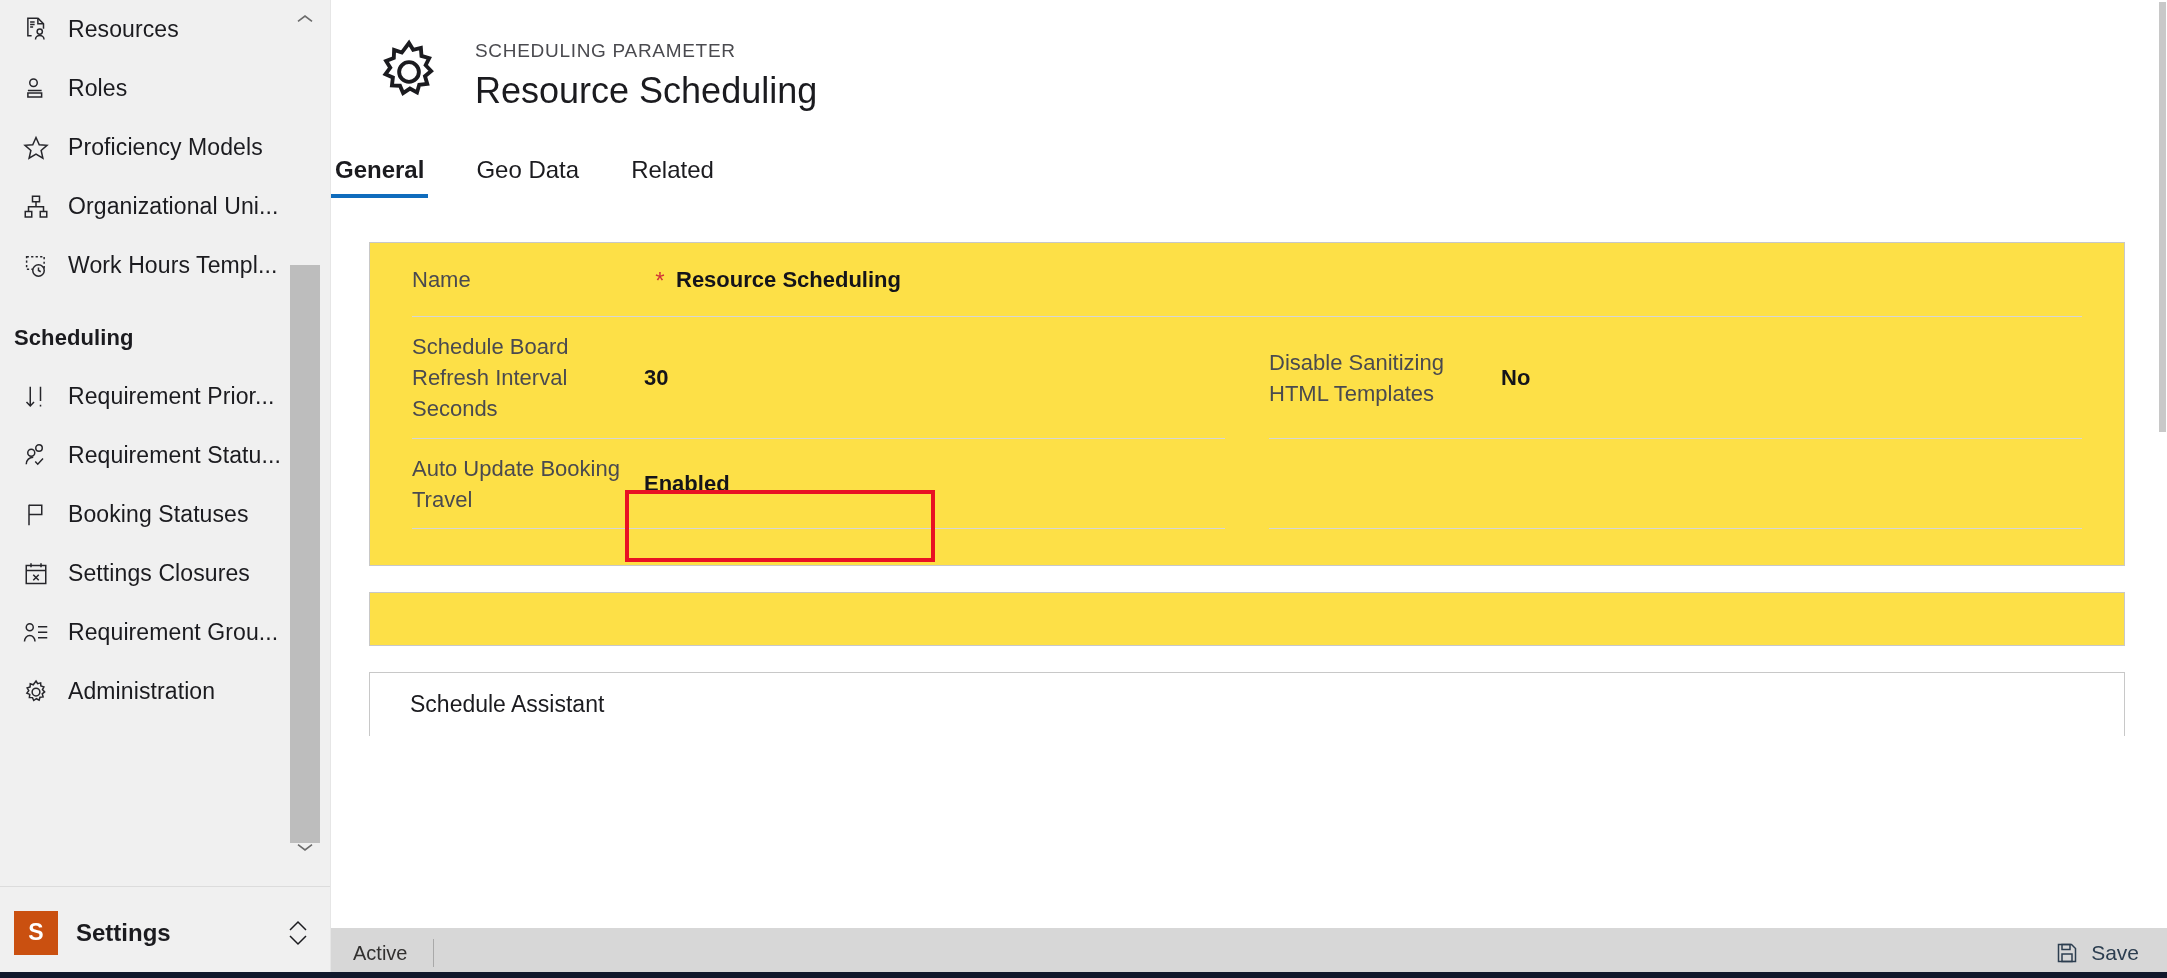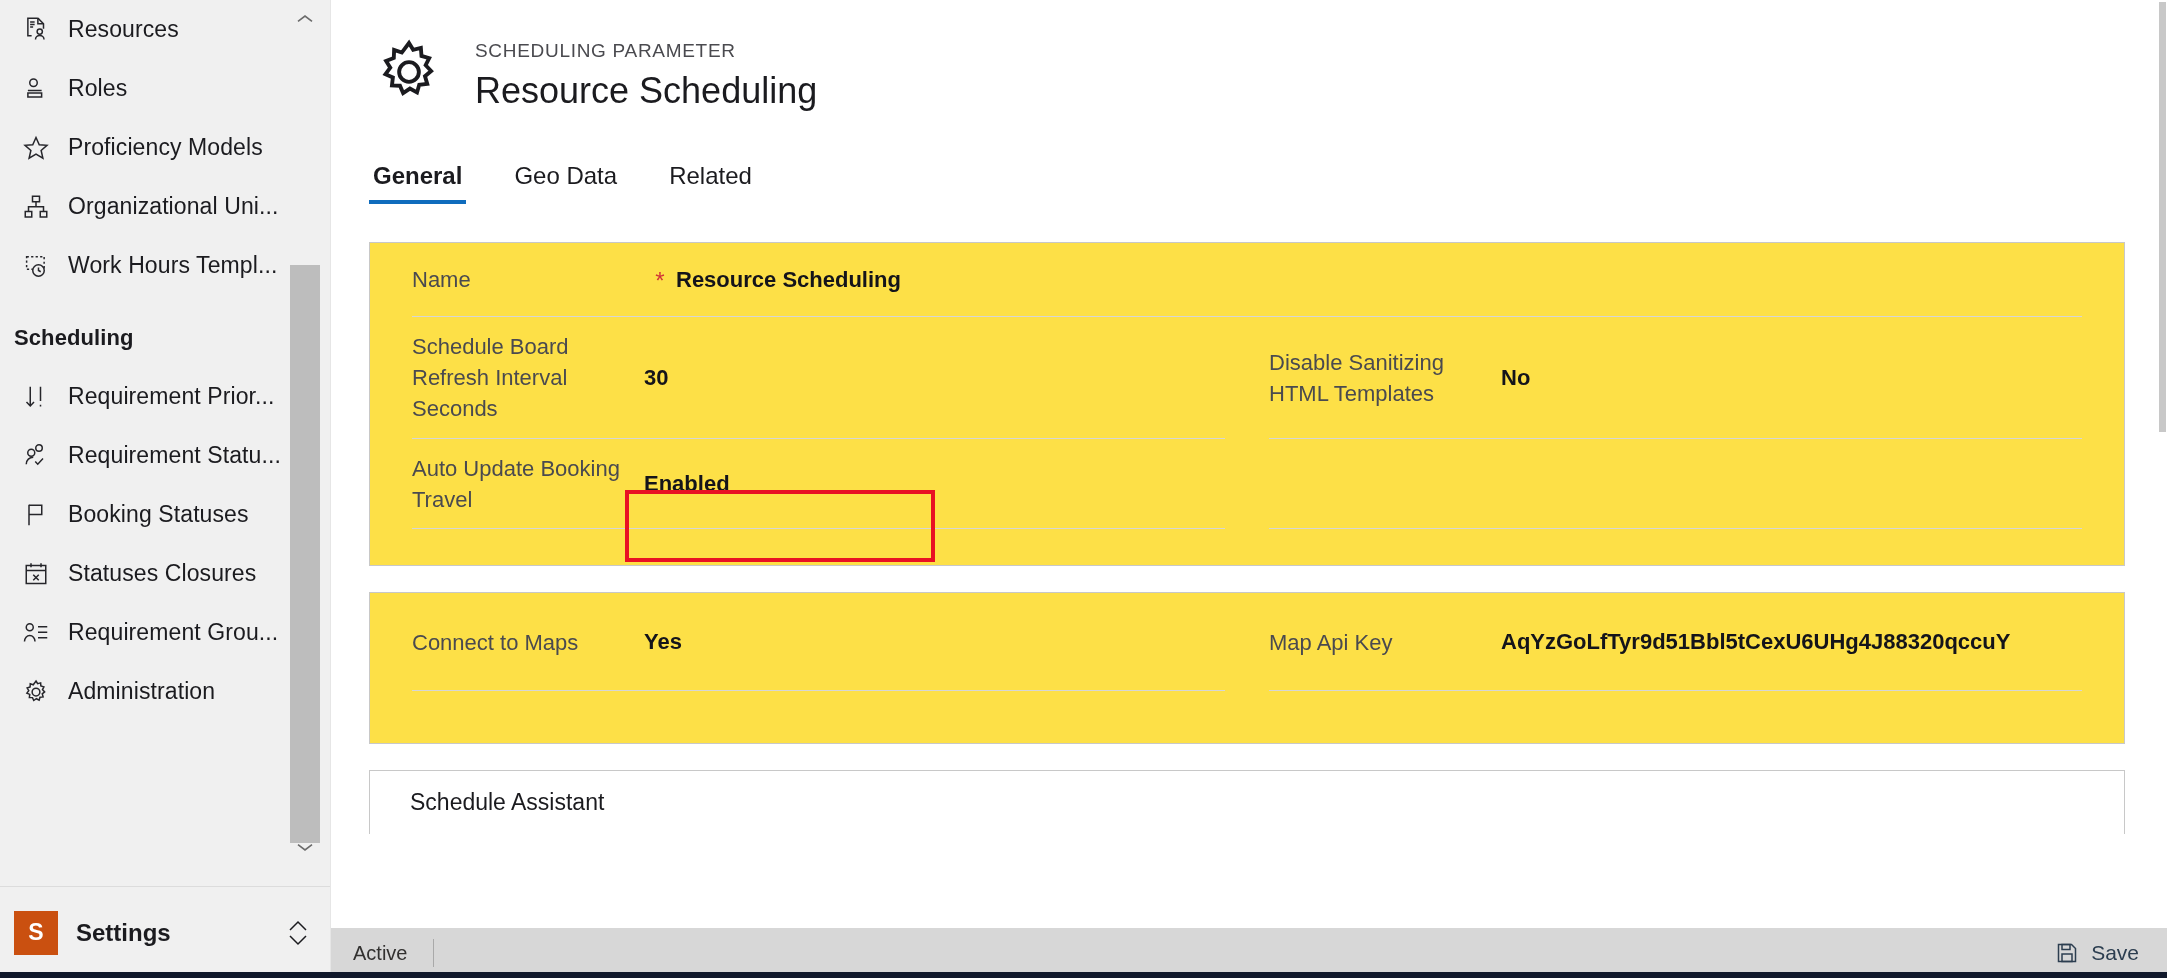--- a/index.html
+++ b/index.html
@@ -169,22 +169,21 @@
   .page-title {
     font-size: 36px;
     color: #1b1b1f;
     margin-top: 8px;
     font-weight: normal;
   }
 
   
   .tabs {
     display: flex;
-    align-items: center;
-    padding-left: 38px;
+    align-items: flex-start;
     margin-top: 44px;
     height: 54px;
   }
   .tab {
     position: relative;
     font-size: 24px;
     color: #1b1b1f;
     padding: 0 4px 14px 4px;
     margin-right: 44px;
     cursor: pointer;
@@ -443,21 +442,21 @@
 
 
         <div class="nav-item">
           <span class="nav-icon">
             <svg width="30" height="30" viewBox="0 0 24 24" fill="none" stroke="currentColor" stroke-width="1.2">
               <rect x="4.2" y="5.2" width="15.6" height="14.4"></rect>
               <path d="M4.2 9.2h15.6M8 3.4v3.2M16 3.4v3.2"></path>
               <path d="M9.8 12.6l4.4 4.4M14.2 12.6l-4.4 4.4"></path>
             </svg>
           </span>
-          <span class="nav-label">Statuses Closures</span>
+          <span class="nav-label">Settings Closures</span>
         </div>
 
         <div class="nav-item">
           <span class="nav-icon">
             <svg width="30" height="30" viewBox="0 0 24 24" fill="none" stroke="currentColor" stroke-width="1.2">
               <circle cx="7" cy="7.4" r="2.8"></circle>
               <path d="M2.8 18.8c0-2.9 1.9-4.8 4.2-4.8s4.2 1.9 4.2 4.8"></path>
               <path d="M13.6 7h7.4M13.6 11.4h7.4M13.6 15.8h7.4"></path>
             </svg>
           </span>
@@ -557,30 +556,20 @@
               <span class="field-value"></span>
             </div>
           </div>
 
           <div style="height:36px;"></div>
         </div>
       </div>
 
       <div class="card">
         <div class="card-pad">
-          <div class="row">
-            <div class="col divider" style="min-height:98px;">
-              <span class="field-label">Connect to Maps</span>
-              <span class="field-value">Yes</span>
-            </div>
-            <div class="col divider" style="min-height:98px;">
-              <span class="field-label">Map Api Key</span>
-              <span class="field-value">AqYzGoLfTyr9d51Bbl5tCexU6UHg4J88320qccuY</span>
-            </div>
-          </div>
           <div style="height:52px;"></div>
         </div>
       </div>
 
       <div class="section-card">
         <span class="section-title">Schedule Assistant</span>
       </div>
 
       <div class="main-vscroll">
         <div class="main-vthumb"></div>

